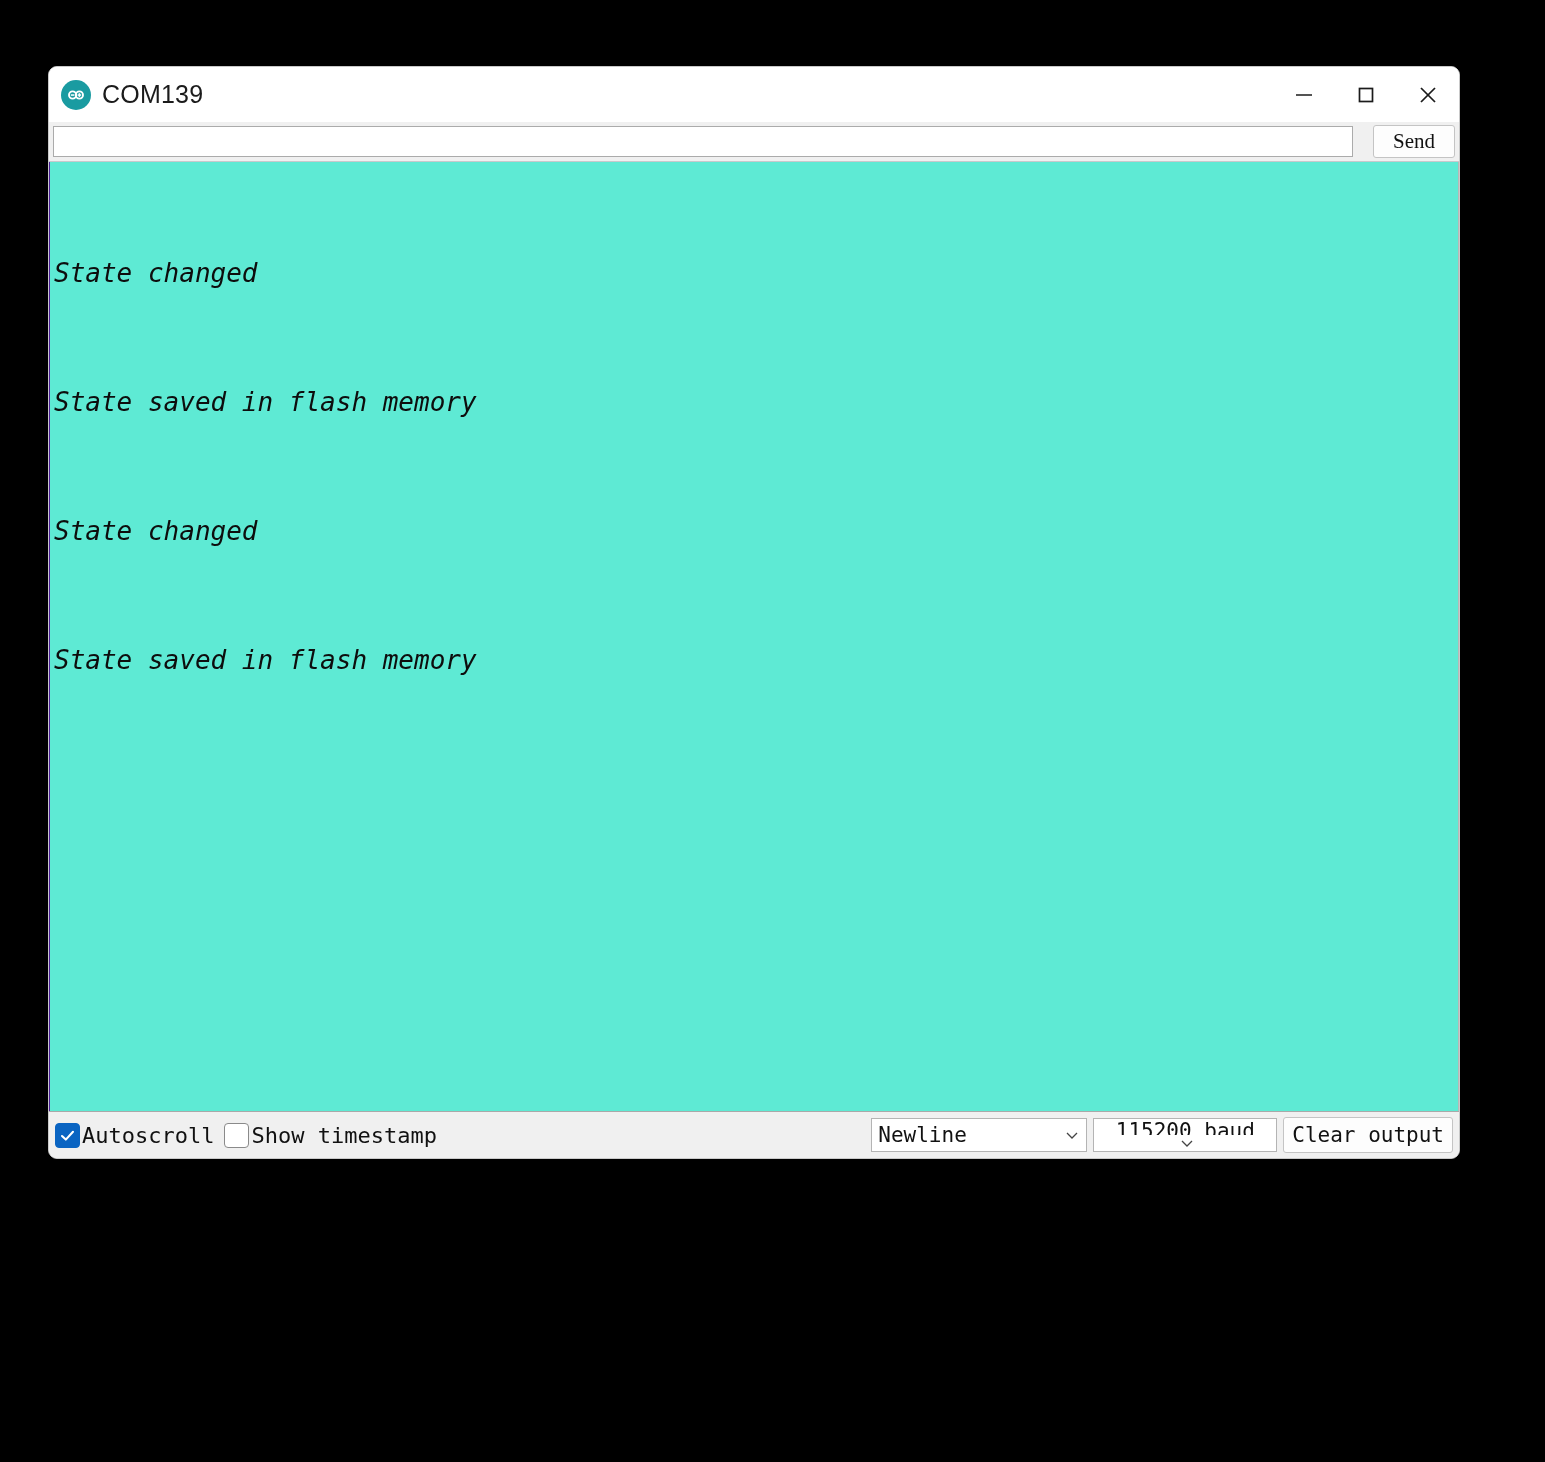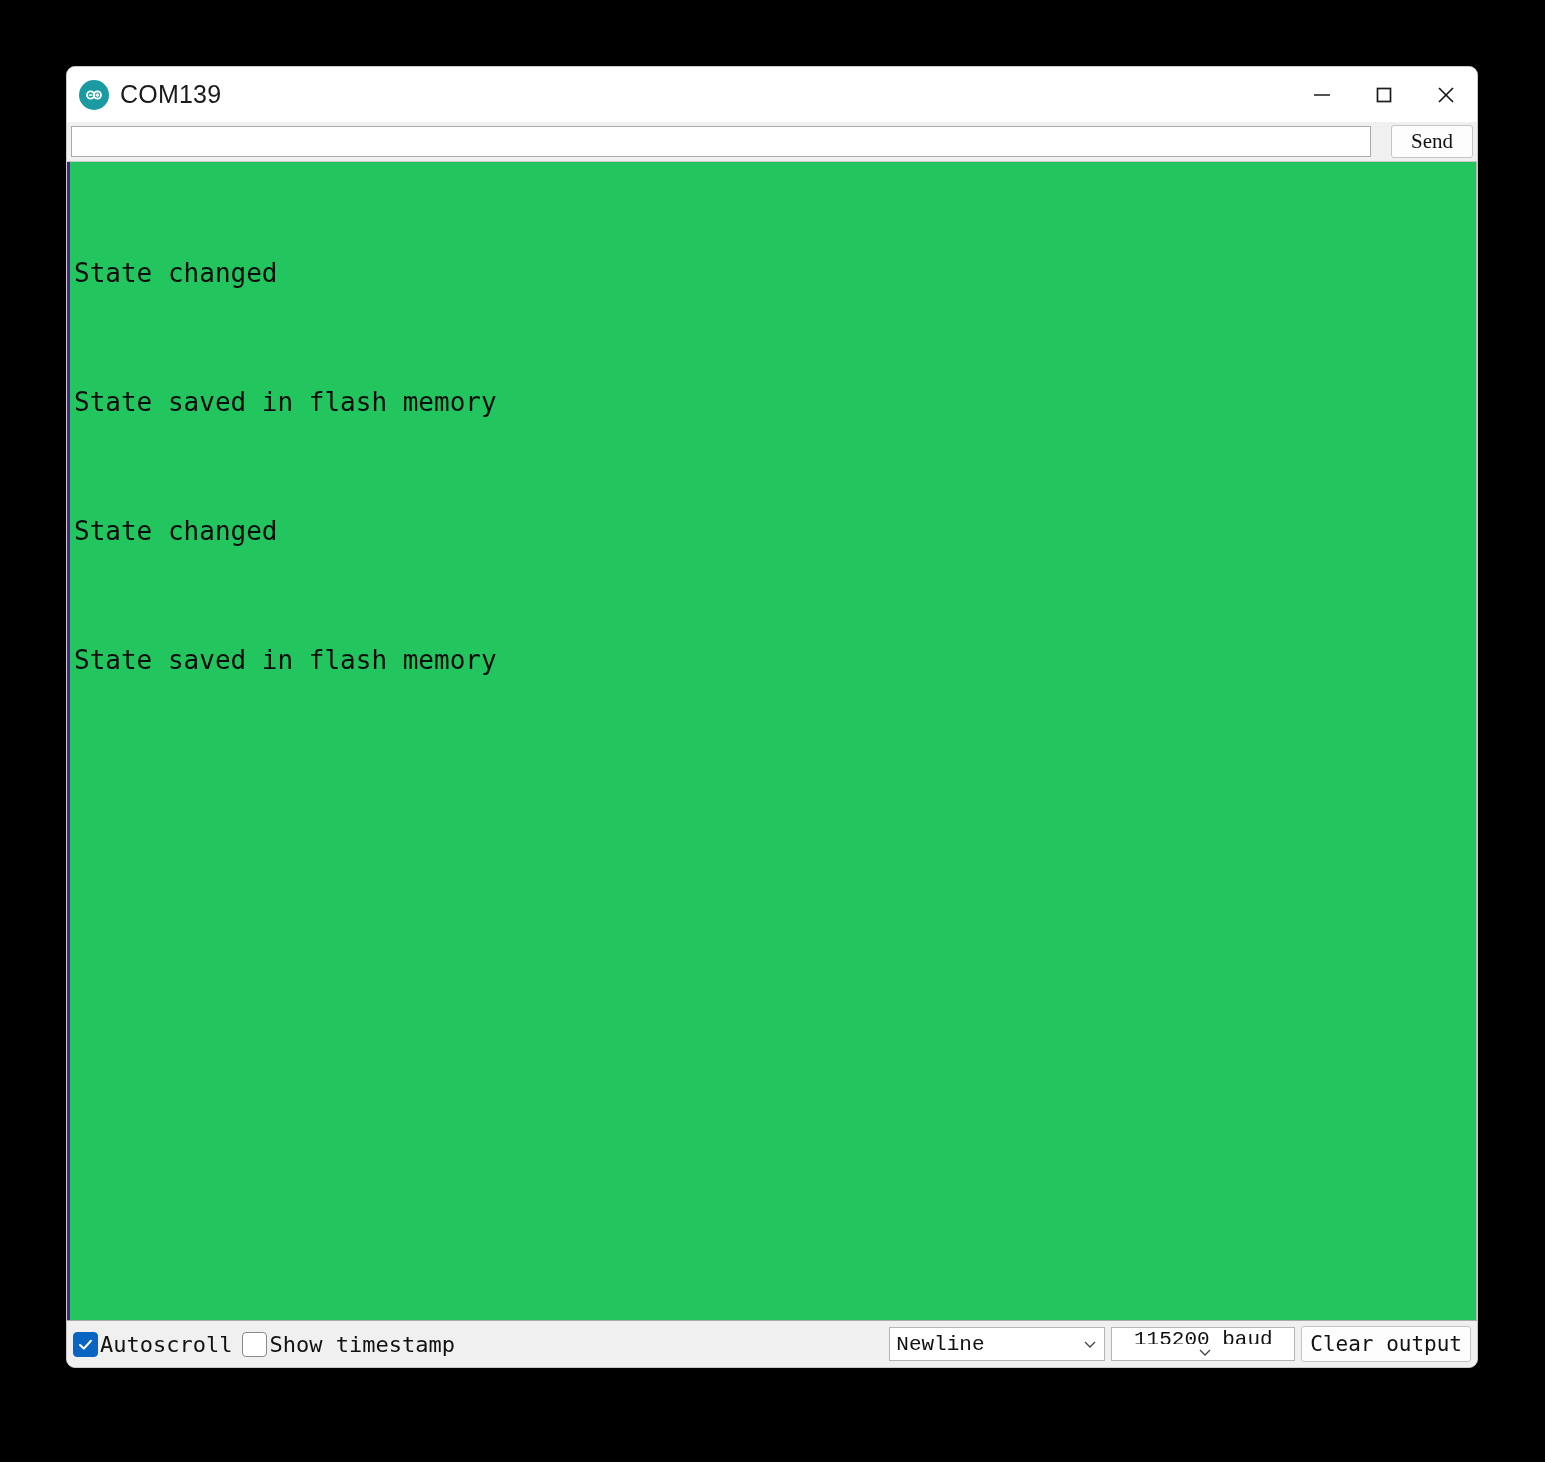--- a/index.html
+++ b/index.html
@@ -10,24 +10,24 @@
     height: 1462px;
     overflow: hidden;
   }
   body {
     font-family: "Liberation Sans", sans-serif;
   }
 
   
   #app-window {
     position: absolute;
-    left: 66px;
+    left: 48px;
     top: 66px;
     width: 1412px;
-    height: 1302px;
+    height: 1093px;
     background: #ffffff;
     border-radius: 9px;
     border: 1px solid #c9c9c9;
     box-sizing: border-box;
     box-shadow: 0 2px 7px rgba(0,0,0,0.35);
     overflow: hidden;
     display: flex;
     flex-direction: column;
   }
 
@@ -116,27 +116,28 @@
     font-size: 21px;
     color: #111;
     cursor: default;
     padding: 0 10px;
     margin-left: 17px;
   }
 
   
   #output-area {
     flex: 1 1 auto;
-    background: #22c55e;
+    background: #5eead4;
     overflow: hidden;
     position: relative;
     border-right: 1px solid #b8b8b8;
-    border-left: 3px solid #4c1d95;
+    border-left: 1px solid #4c1d95;
     box-sizing: border-box;
     padding: 4px 0 0 4px;
+    font-style: italic;
   }
   #output-lines {
     font-family: "DejaVu Sans Mono", "Liberation Mono", monospace;
     font-size: 26px;
     line-height: 43px;
     color: #0d0d0d;
     white-space: pre;
     letter-spacing: 0px;
   }
   .out-line { display: block; height: 43px; }
@@ -211,21 +212,20 @@
     cursor: default;
     margin-right: 6px;
     flex: 0 0 auto;
   }
   #line-ending-select { width: 216px; }
   #baud-select { width: 184px; flex-direction: column; }
   .select-value {
     flex: 1 1 auto;
     white-space: nowrap;
     overflow: hidden;
-    font-family: Liberation Mono, monospace;
   }
   .chev { flex: 0 0 auto; display: block; margin-left: 4px; }
 
   #clear-output-button {
     height: 36px;
     background: #fdfdfd;
     border: 1px solid #c4c4c4;
     border-radius: 3px;
     font-family: "DejaVu Sans Mono", "Liberation Mono", monospace;
     font-size: 21px;

